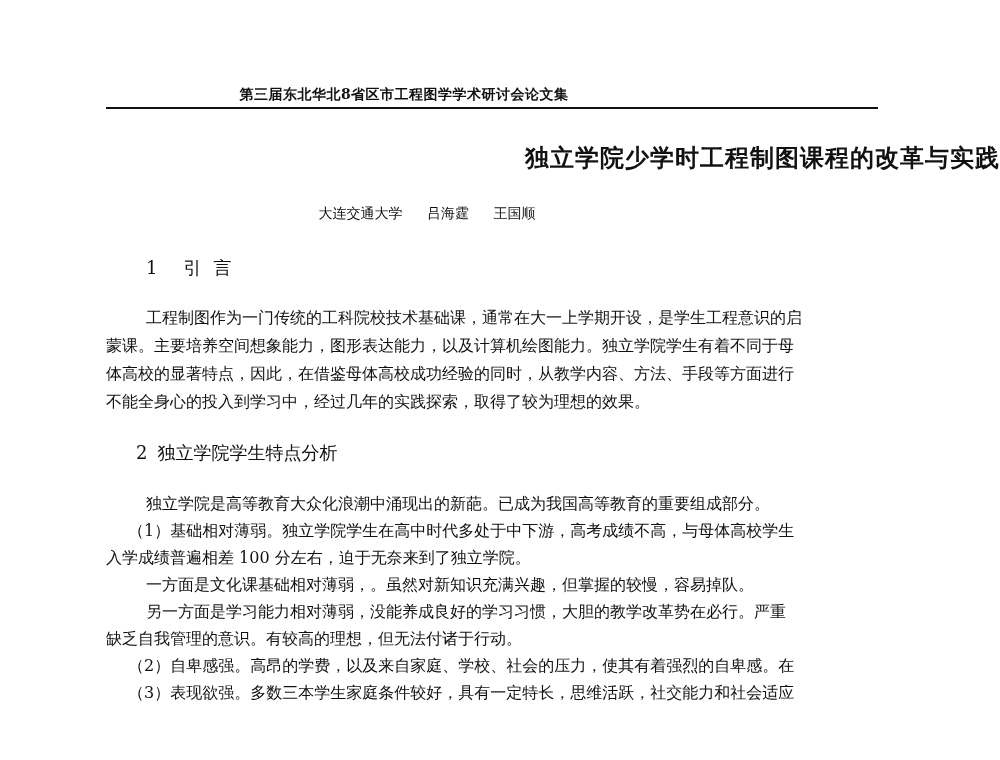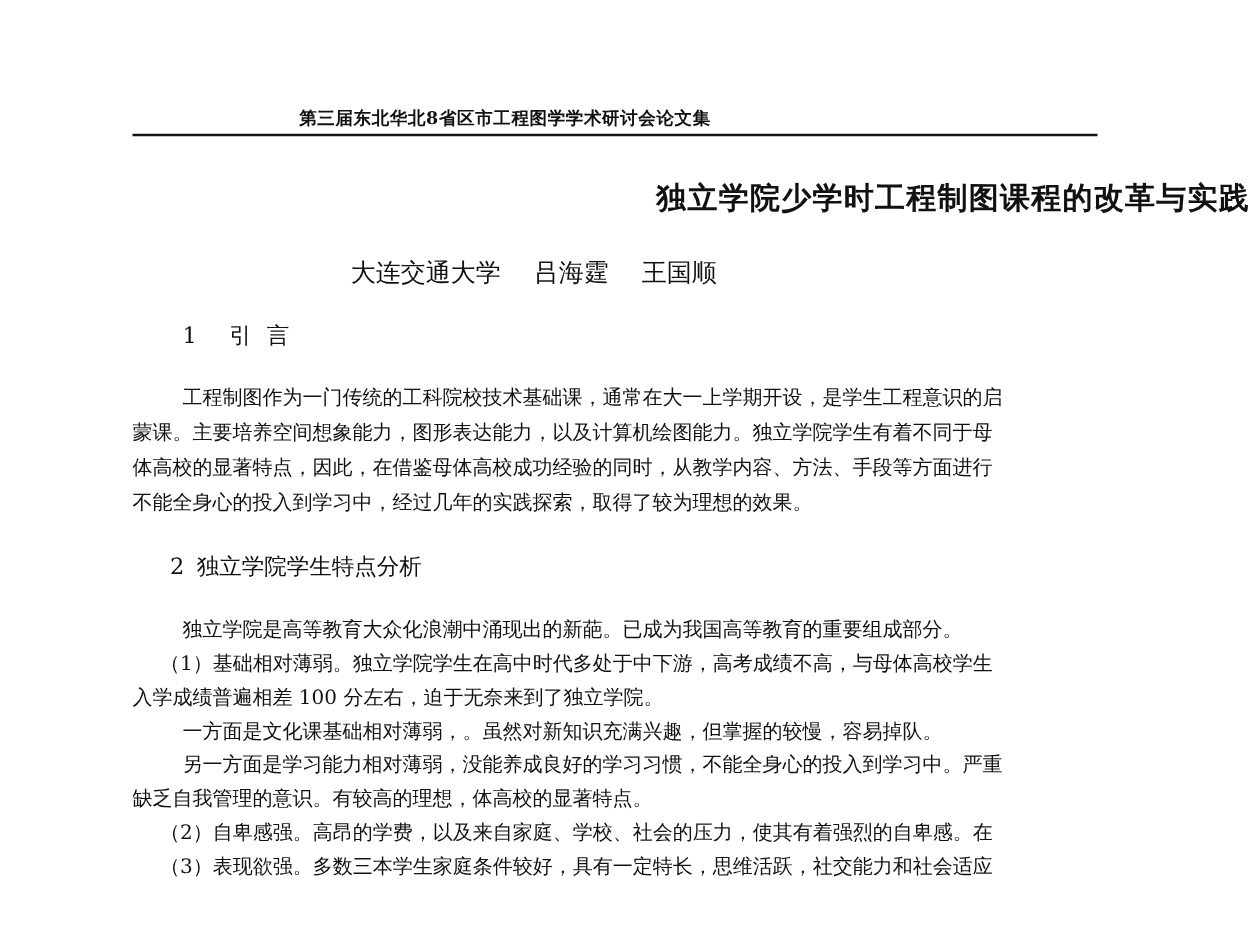--- a/index.html
+++ b/index.html
@@ -16,21 +16,21 @@
       position: absolute; left: 106px; top: 107px; width: 772px; height: 0;
       border-top: 2px solid #111;
     }
     .title {
       position: absolute; left: 0; top: 142px; width: 1000px;
       text-align: right; font-size: 24px; font-weight: bold;
       font-family: "DejaVu Sans", sans-serif; letter-spacing: 1px;
     }
     .authors {
       position: absolute; left: 0; top: 205px; width: 854px;
-      text-align: center; font-size: 20px;
+      text-align: center; font-size: 14px;
     }
     .authors span { margin: 0 10px; }
     .sec-heading {
       position: absolute; left: 146px; font-size: 18px; font-weight: normal;
     }
     .sec1 { top: 256px; }
     .sec1 .num { margin-right: 26px; }
     .sec1 .t { letter-spacing: 12px; }
     .sec2 { top: 441px; left: 136px; }
     .sec2 .num { margin-right: 10px; }
@@ -73,17 +73,17 @@
 
 <div class="sec-heading sec2">
   <span class="num">2</span><span>独立学院学生特点分析</span>
 </div>
 
 <div class="para p2 noindent">
   <span class="line indent">独立学院是高等教育大众化浪潮中涌现出的新葩。已成为我国高等教育的重要组成部分。</span>
   <span class="line" style="padding-left:22px">（1）基础相对薄弱。独立学院学生在高中时代多处于中下游，高考成绩不高，与母体高校学生</span>
   <span class="line">入学成绩普遍相差 100 分左右，迫于无奈来到了独立学院。</span>
   <span class="line indent">一方面是文化课基础相对薄弱，。虽然对新知识充满兴趣，但掌握的较慢，容易掉队。</span>
-  <span class="line indent">另一方面是学习能力相对薄弱，没能养成良好的学习习惯，不能全身心的投入到学习中。严重</span>
-  <span class="line">缺乏自我管理的意识。有较高的理想，体高校的显著特点。</span>
+  <span class="line indent">另一方面是学习能力相对薄弱，没能养成良好的学习习惯，大胆的教学改革势在必行。严重</span>
+  <span class="line">缺乏自我管理的意识。有较高的理想，但无法付诸于行动。</span>
   <span class="line" style="padding-left:22px">（2）自卑感强。高昂的学费，以及来自家庭、学校、社会的压力，使其有着强烈的自卑感。在</span>
   <span class="line" style="padding-left:22px">（3）表现欲强。多数三本学生家庭条件较好，具有一定特长，思维活跃，社交能力和社会适应</span>
 </div>
 
 </body></html>

